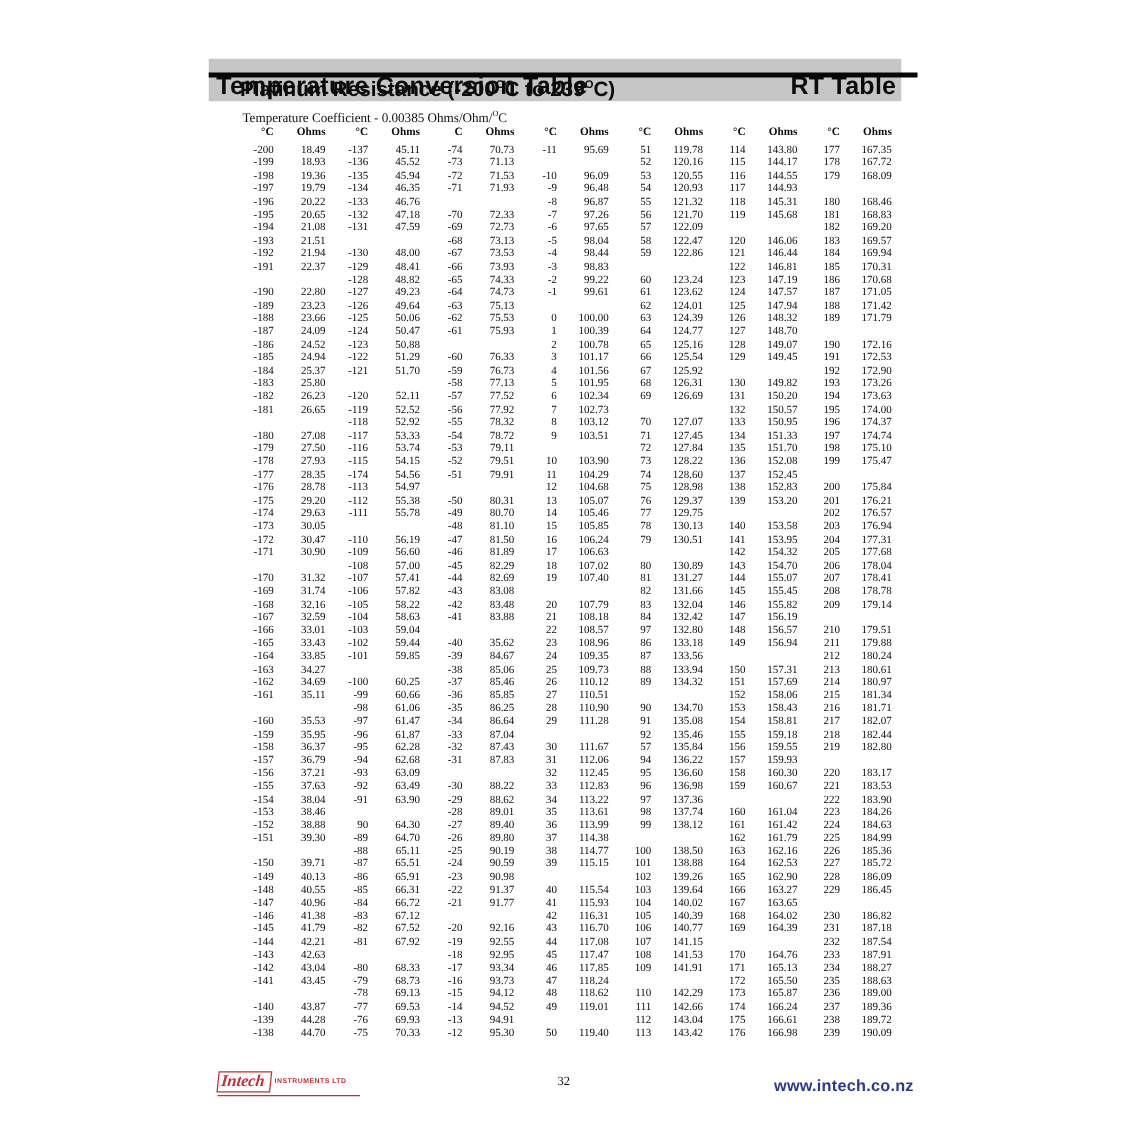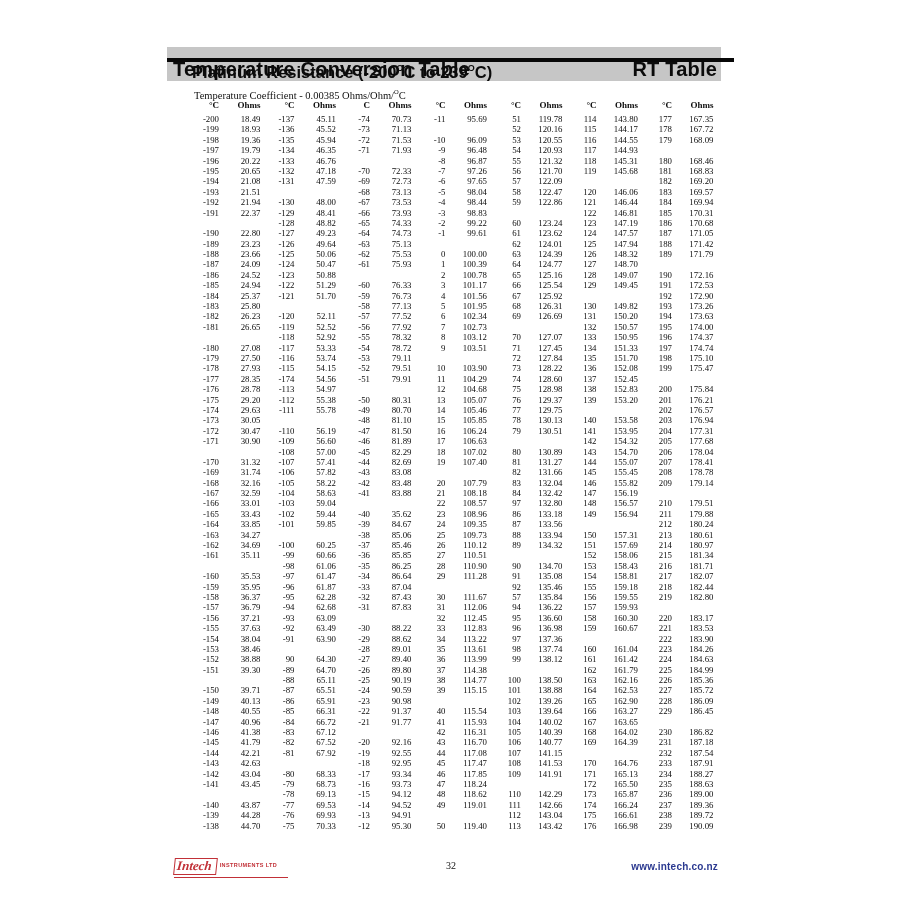--- a/index.html
+++ b/index.html
@@ -61,22 +61,22 @@
   }
   .logo-sub{
     font-size:5.5px;font-weight:bold;color:var(--logo-red,#c13037);
     letter-spacing:.4px;margin-left:3px;vertical-align:3px;
   }
   .page-number{
     position:absolute;left:436px;top:860px;width:30px;text-align:center;
     font-family:"Liberation Serif",serif;font-size:10px;color:#111;
   }
   .website{
-    position:absolute;right:185px;top:861px;
-    font-size:10px;font-weight:bold;color:var(--website-navy,#2b3990);
+    position:absolute;right:172px;top:861px;
+    font-size:13px;font-weight:bold;color:var(--website-navy,#2b3990);
     letter-spacing:.2px;
   }
 </style>
 </head>
 <body>
 
 <div class="banner">
   <span class="banner-title">Temperature Conversion Table</span>
   <span class="banner-right">RT Table</span>
 </div>

